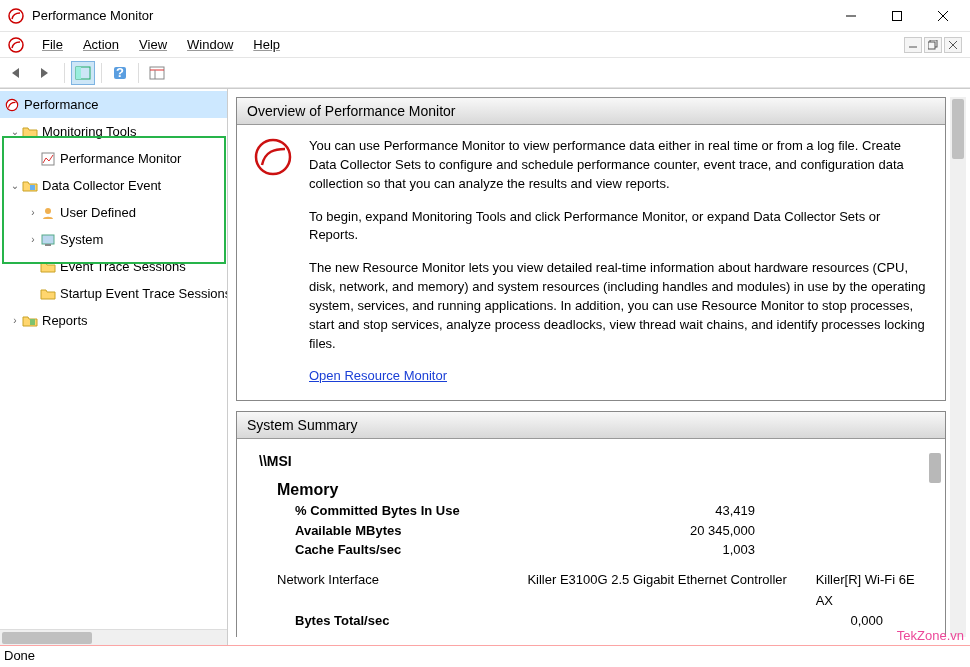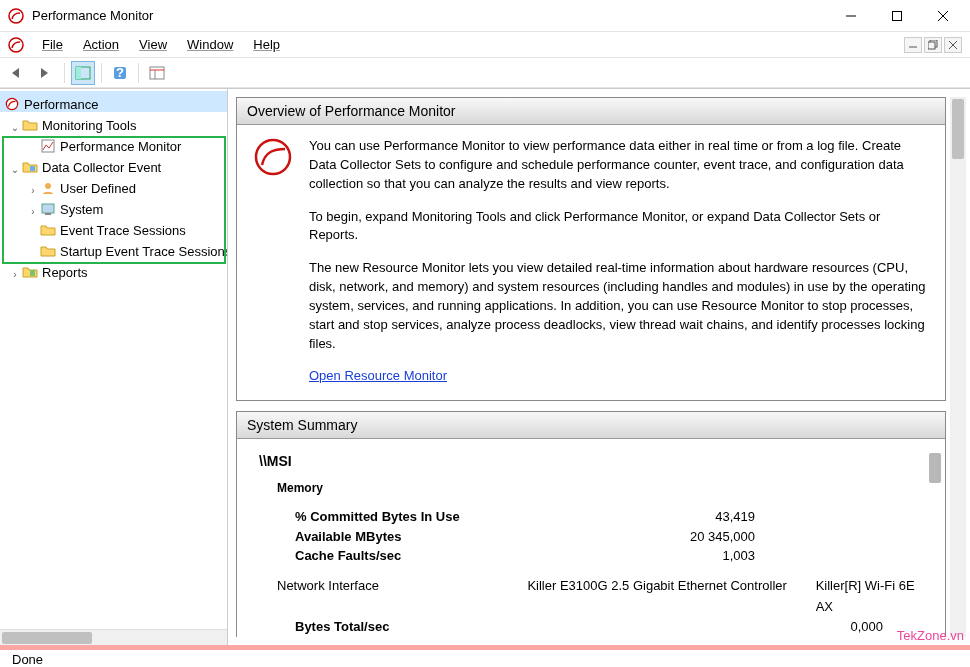--- a/index.html
+++ b/index.html
@@ -25,21 +25,21 @@
 .tb-btn.active { background:#cde6f7; border:1px solid #7eb4e2; }
 .tb-sep { width:1px; height:20px; background:#ddd; margin:0 2px; }
 
 
 .main { display:flex; height: calc(667px - 32px - 26px - 30px - 22px); border-top:1px solid #ccc; }
 .tree-pane { width: 228px; border-right: 1px solid #ccc; overflow:hidden; position:relative; background:#fff; }
 .content-pane { flex:1; position:relative; overflow:hidden; background:#fff; }
 
 
 .tree { padding: 2px 0 0 0; font-size:13px; white-space:nowrap; }
-.tree-row { display:flex; align-items:flex-end; height:21px; padding-left:4px; cursor:default; }
+.tree-row { display:flex; align-items:center; height:27px; padding-left:4px; cursor:default; }
 .tree-row.selected { background:#cde8ff; }
 .tree-toggle { width:14px; display:inline-flex; justify-content:center; color:#666; font-size:10px; }
 .tree-icon { width:16px; height:16px; margin-right:4px; display:inline-flex; align-items:center; justify-content:center; }
 .highlight-box { border:2px solid #26b44a; position:absolute; left:2px; top:47px; width:224px; height:128px; pointer-events:none; }
 
 .tree-scroll-h { position:absolute; bottom:0; left:0; right:0; height:16px; background:#f0f0f0; border-top:1px solid #ddd; }
 .tree-scroll-h .thumb { position:absolute; left:2px; top:2px; height:12px; width:90px; background:#c0c0c0; border-radius:2px; }
 
 
 .content-inner { position:absolute; inset:8px 24px 8px 8px; overflow:hidden; }
@@ -47,36 +47,36 @@
 .panel-header { background:linear-gradient(#f8f8f8,#d8d8d8); border-bottom:1px solid #999; padding:5px 10px; font-size:14px; }
 .panel-body { padding:12px 16px 14px 16px; display:flex; gap:16px; }
 .panel-body .big-icon { width:40px; height:40px; flex-shrink:0; }
 .panel-body .text { font-size:14px; line-height:1.45; }
 .panel-body .text p { margin-bottom:14px; }
 .panel-body .text p:last-child { margin-bottom:0; }
 .link { color:#1a3fd6; text-decoration:underline; cursor:pointer; }
 
 .summary-body { padding: 14px 22px; position:relative; min-height:190px; }
 .sys-name { font-weight:bold; font-size:14px; margin-bottom:12px; }
-.cat { font-weight:bold; font-size:12px; margin:4px 0 12px 18px; }
+.cat { font-weight:bold; font-size:16px; margin:4px 0 2px 18px; }
 .row { display:flex; margin-left:36px; font-size:14px; line-height:1.5; }
 .row .label { width:260px; font-weight:bold; }
 .row .v1 { width:240px; text-align:right; padding-right:40px; }
 .net-head { display:flex; margin-left:18px; font-size:14px; font-weight:normal; line-height:1.6; margin-top:10px;}
 .net-head .c1 { width:278px; }
 .net-head .c2 { width:320px; }
 .summary-scroll { position:absolute; right:4px; top:14px; bottom:14px; width:12px; }
 .summary-scroll .thumb { position:absolute; top:0; width:12px; height:30px; background:#b8b8b8; border-radius:2px; }
 
 .content-scroll-v { position:absolute; right:4px; top:8px; bottom:8px; width:16px; }
 .content-scroll-v .track { position:absolute; inset:0; background:#f0f0f0; }
 .content-scroll-v .thumb { position:absolute; top:2px; left:2px; width:12px; height:60px; background:#c0c0c0; border-radius:2px; }
 
 
-.statusbar { position:absolute; bottom:0; left:0; right:0; height:22px; border-top:5px solid #fca5a5; padding:2px 12px; font-size:13px; background:#fff; }
+.statusbar { position:absolute; bottom:0; left:0; right:0; height:22px; border-top:1px solid #fca5a5; padding:2px 4px; font-size:13px; background:#fff; }
 
 .watermark { position:absolute; right:6px; bottom:24px; color:#ec4899; font-size:13px; pointer-events:none; }
 
 
 svg { display:block; }
 </style>
 </head>
 <body>
 
 <div class="titlebar">

